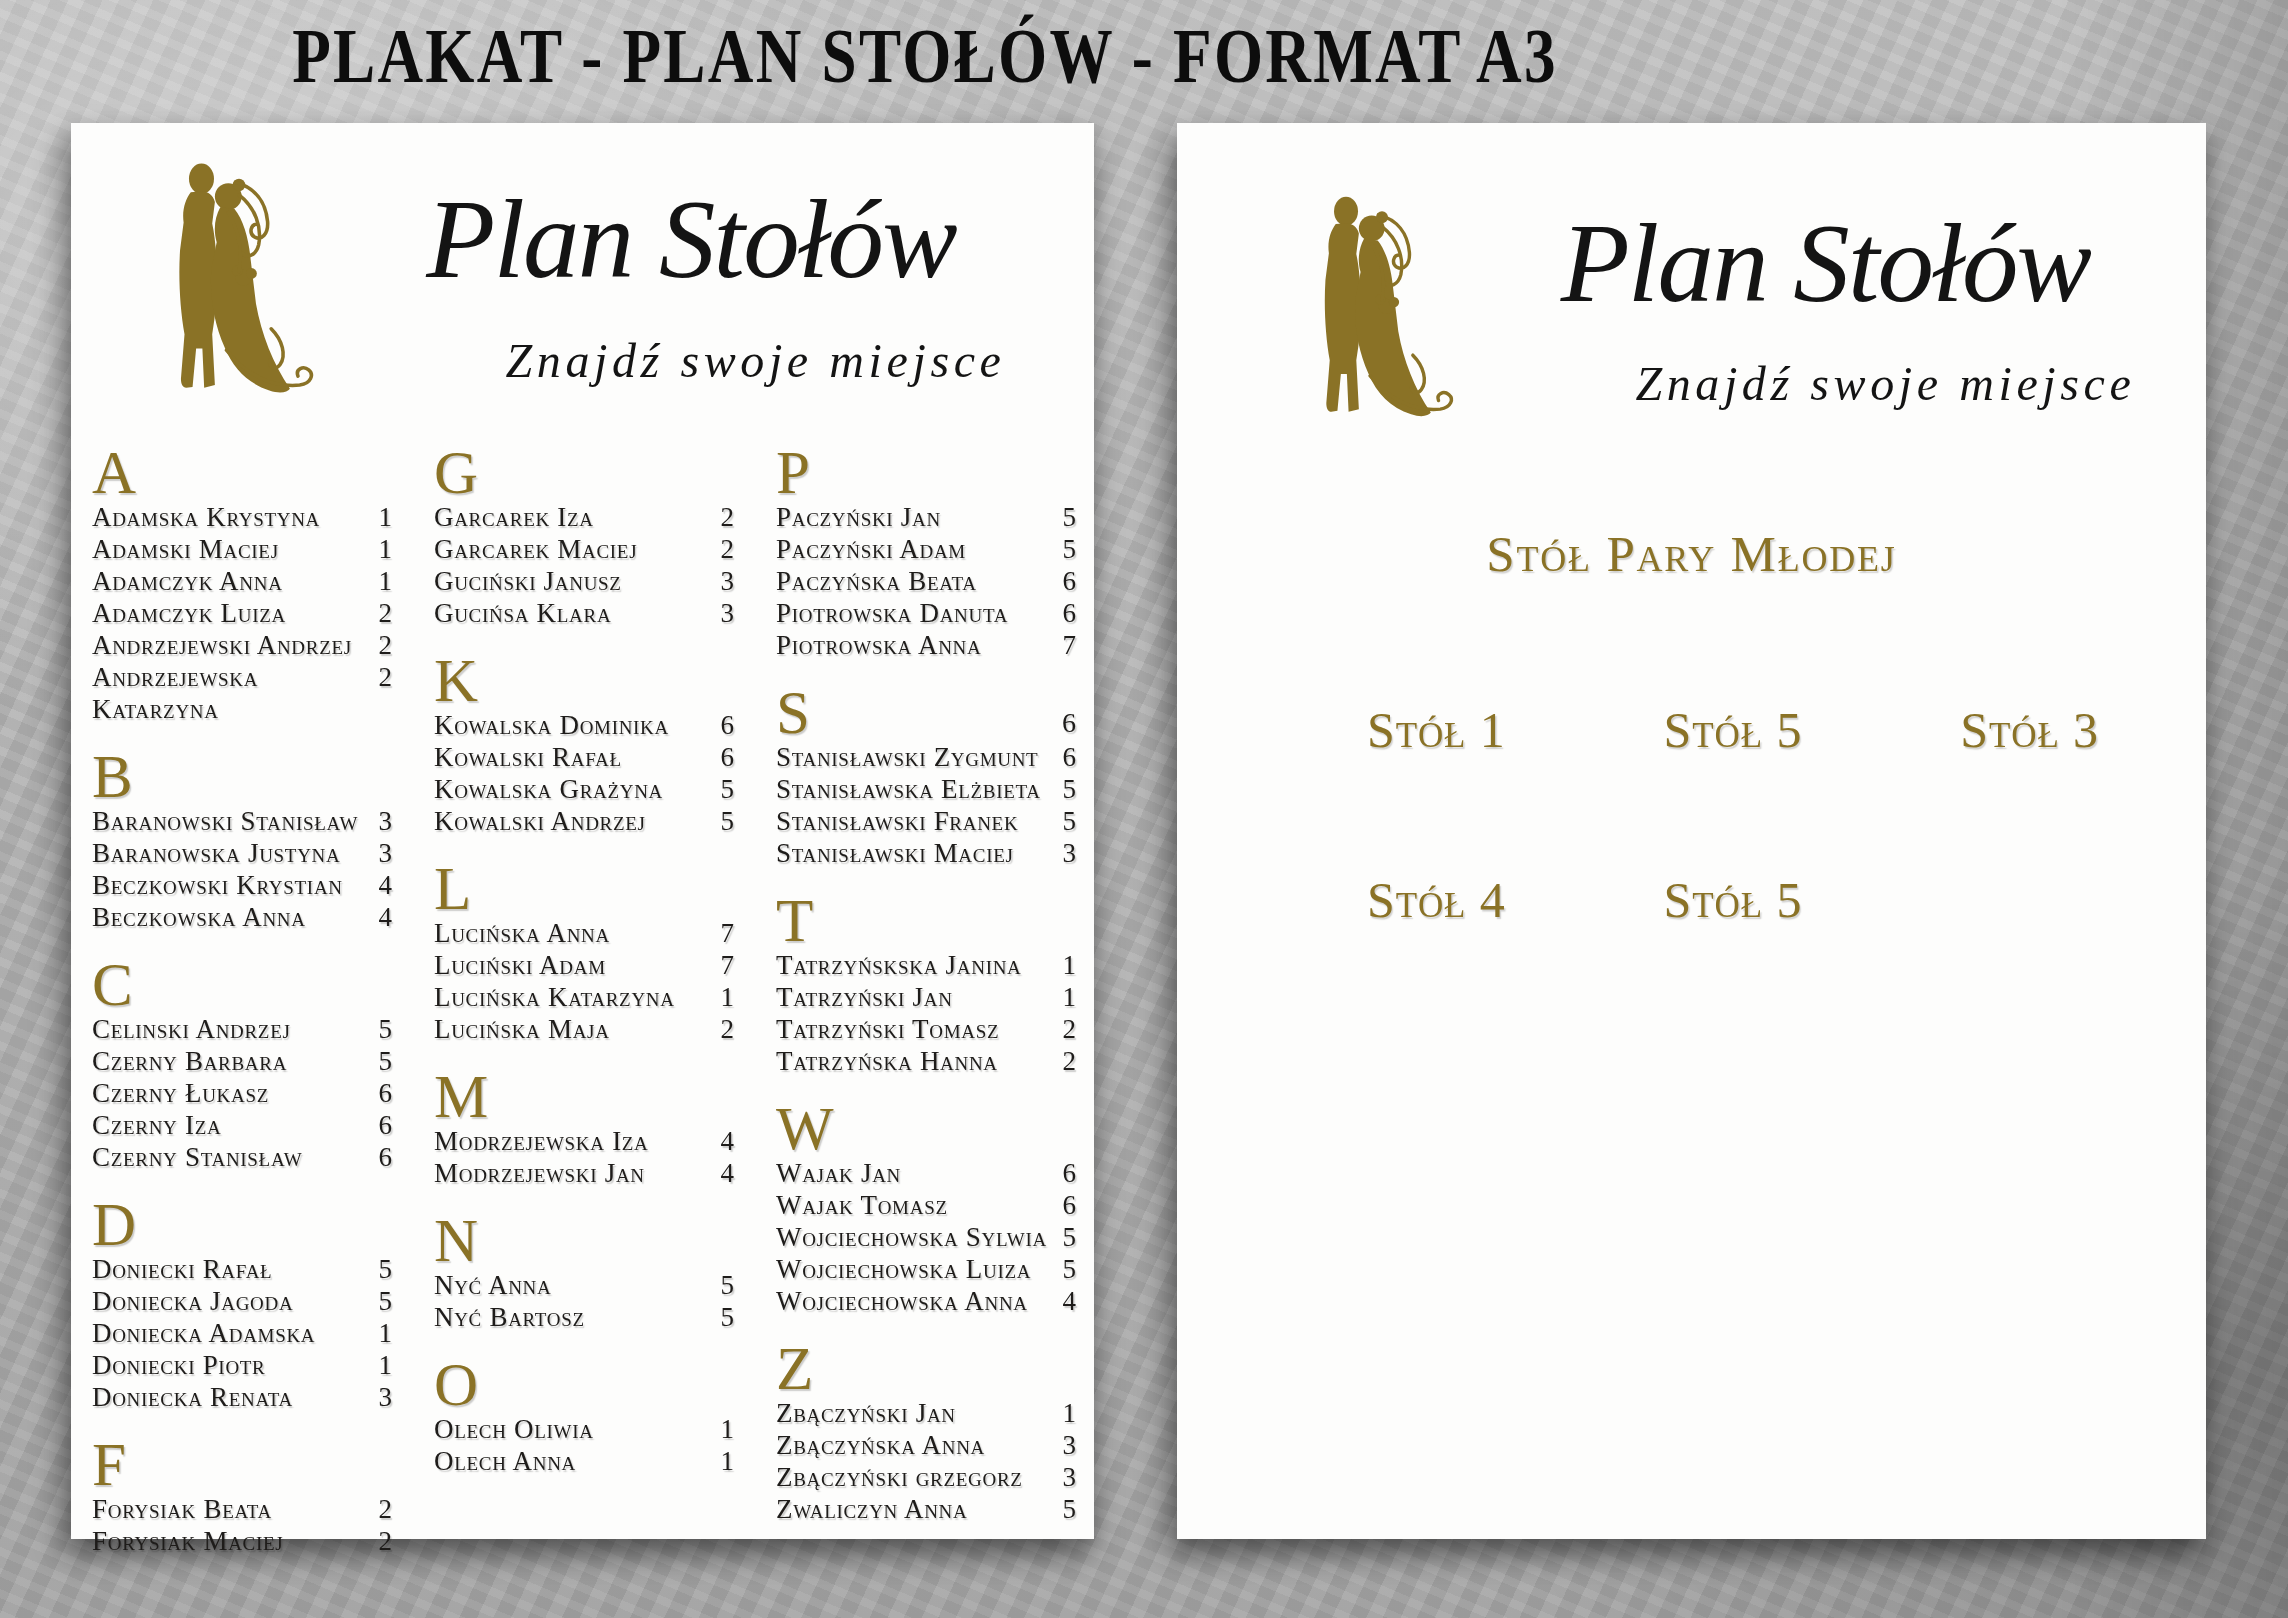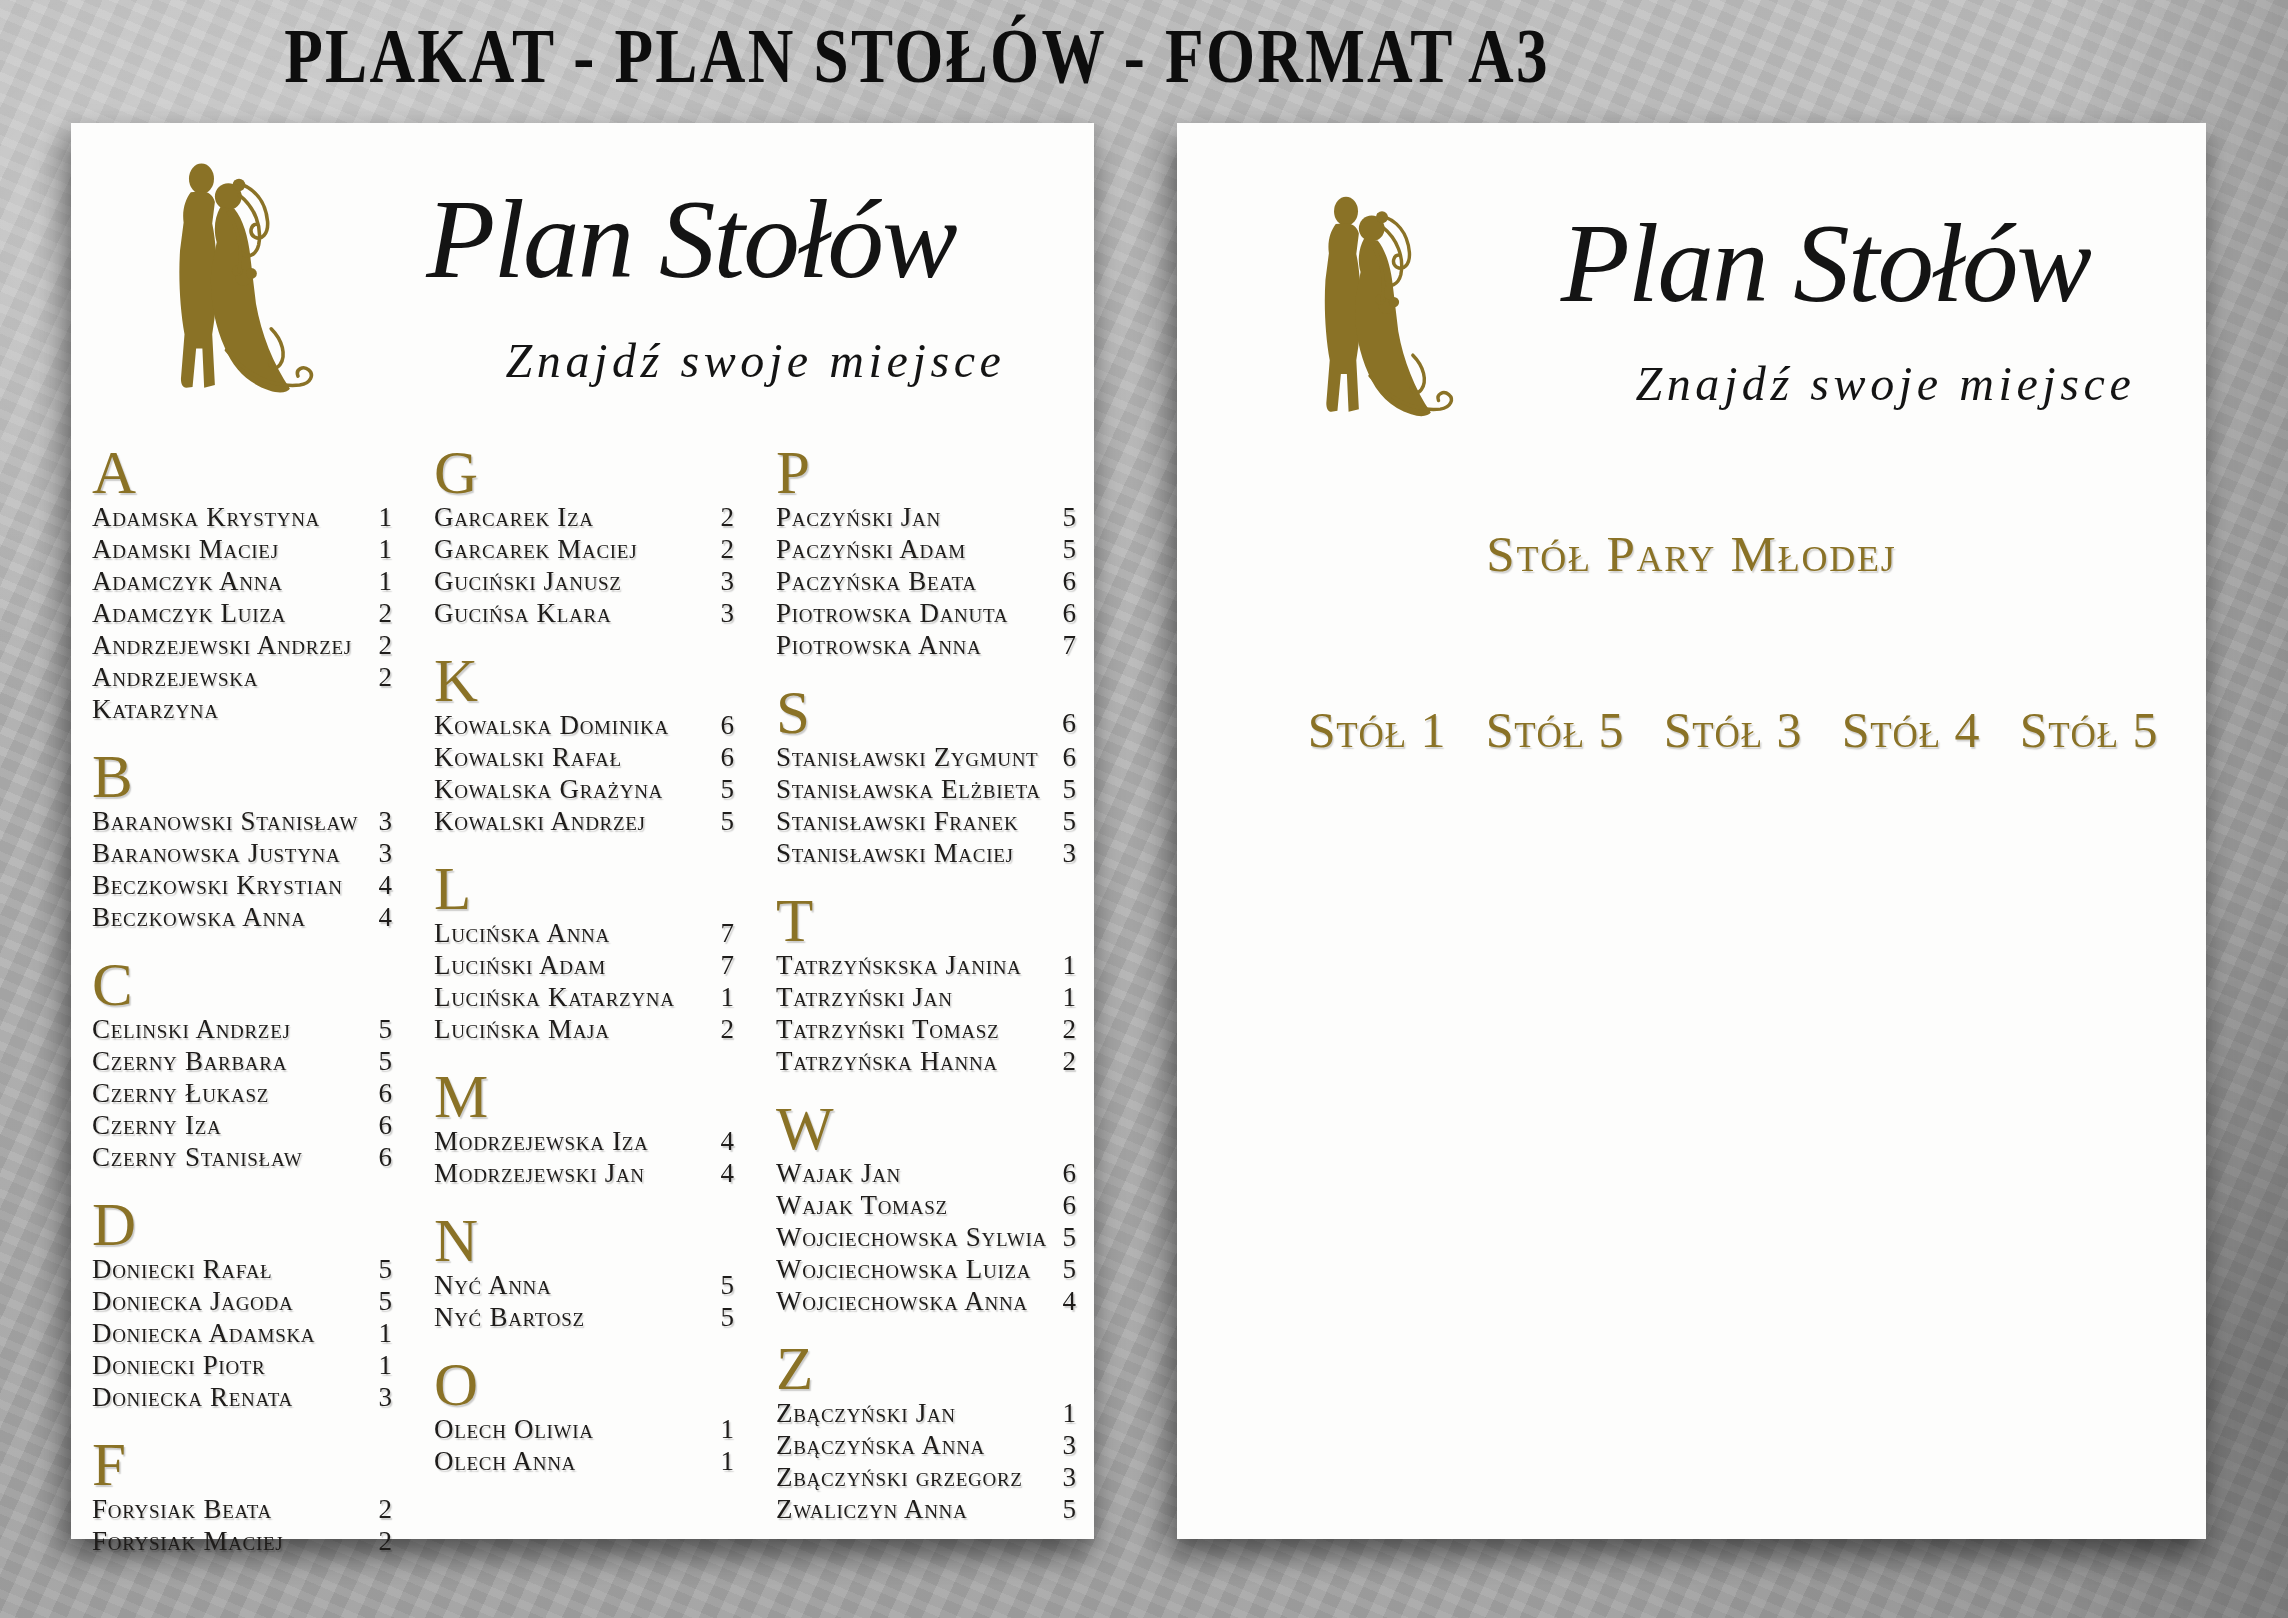--- a/index.html
+++ b/index.html
@@ -8,21 +8,21 @@
     font-family:"Liberation Serif",serif;color:#1E1C1A;
     background:
       radial-gradient(1292px 831px at 12% 14%, rgba(255,255,255,0.28), transparent 62%),
       radial-gradient(1200px 831px at 96% 85%, rgba(0,0,0,0.20), transparent 60%),
       linear-gradient(90deg, transparent 90%, rgba(0,0,0,0.14)),
       repeating-linear-gradient(115deg, rgba(255,255,255,0.05) 0 14.8px, rgba(0,0,0,0.045) 14.8px 31px),
       repeating-linear-gradient(23deg, rgba(255,255,255,0.035) 0 8.3px, rgba(0,0,0,0.03) 8.3px 19.4px),
       linear-gradient(180deg,#c2c2c2,#b4b4b4 45%,#a6a6a6);
   }
   .main-title{
-    position:absolute;top:1.8px;left:0;width:1834px;height:109px;
+    position:absolute;top:1.8px;left:8px;width:1834px;height:109px;
     display:flex;align-items:center;justify-content:center;
     color:#0d0d0d;
   }
   .main-title span{
     display:inline-block;transform:scaleX(0.8);transform-origin:center;
     font-size:79px;font-weight:bold;letter-spacing:2.8px;white-space:nowrap;
   }
   .poster{
     position:absolute;top:123px;height:1416px;background:#fdfdfc;
     box-shadow:0 13px 26px rgba(0,0,0,0.38), -14.8px 16.6px 28px rgba(0,0,0,0.20);
@@ -71,21 +71,21 @@
     position:absolute;top:426px;left:0;right:0;
     padding:0 92px 0 157px;display:flex;justify-content:space-between;
   }
   .head-group{text-align:center;}
   .head-line{
     font-variant:small-caps;font-size:26px;line-height:31px;letter-spacing:0.7px;
     text-shadow:1.4px 1.8px 1.4px rgba(0,0,0,0.20);
   }
   .rp-tables{
     position:absolute;top:580px;left:111px;right:28px;
-    display:grid;grid-template-columns:1fr 1fr 1fr 1fr 1fr;row-gap:109px;
+    display:grid;grid-template-columns:1fr 1fr 1fr;row-gap:109px;
   }
   .table-block{text-align:center;}
   .table-title{
     margin:0 0 7.4px 0;font-variant:small-caps;font-size:50px;line-height:54px;
     letter-spacing:0.9px;font-weight:500;text-shadow:1.4px 1.8px 1.4px rgba(0,0,0,0.18);
   }
   .guest{
     font-variant:small-caps;font-size:26px;line-height:30px;letter-spacing:0.7px;
     text-shadow:1.4px 1.8px 1.4px rgba(0,0,0,0.20);
   }

